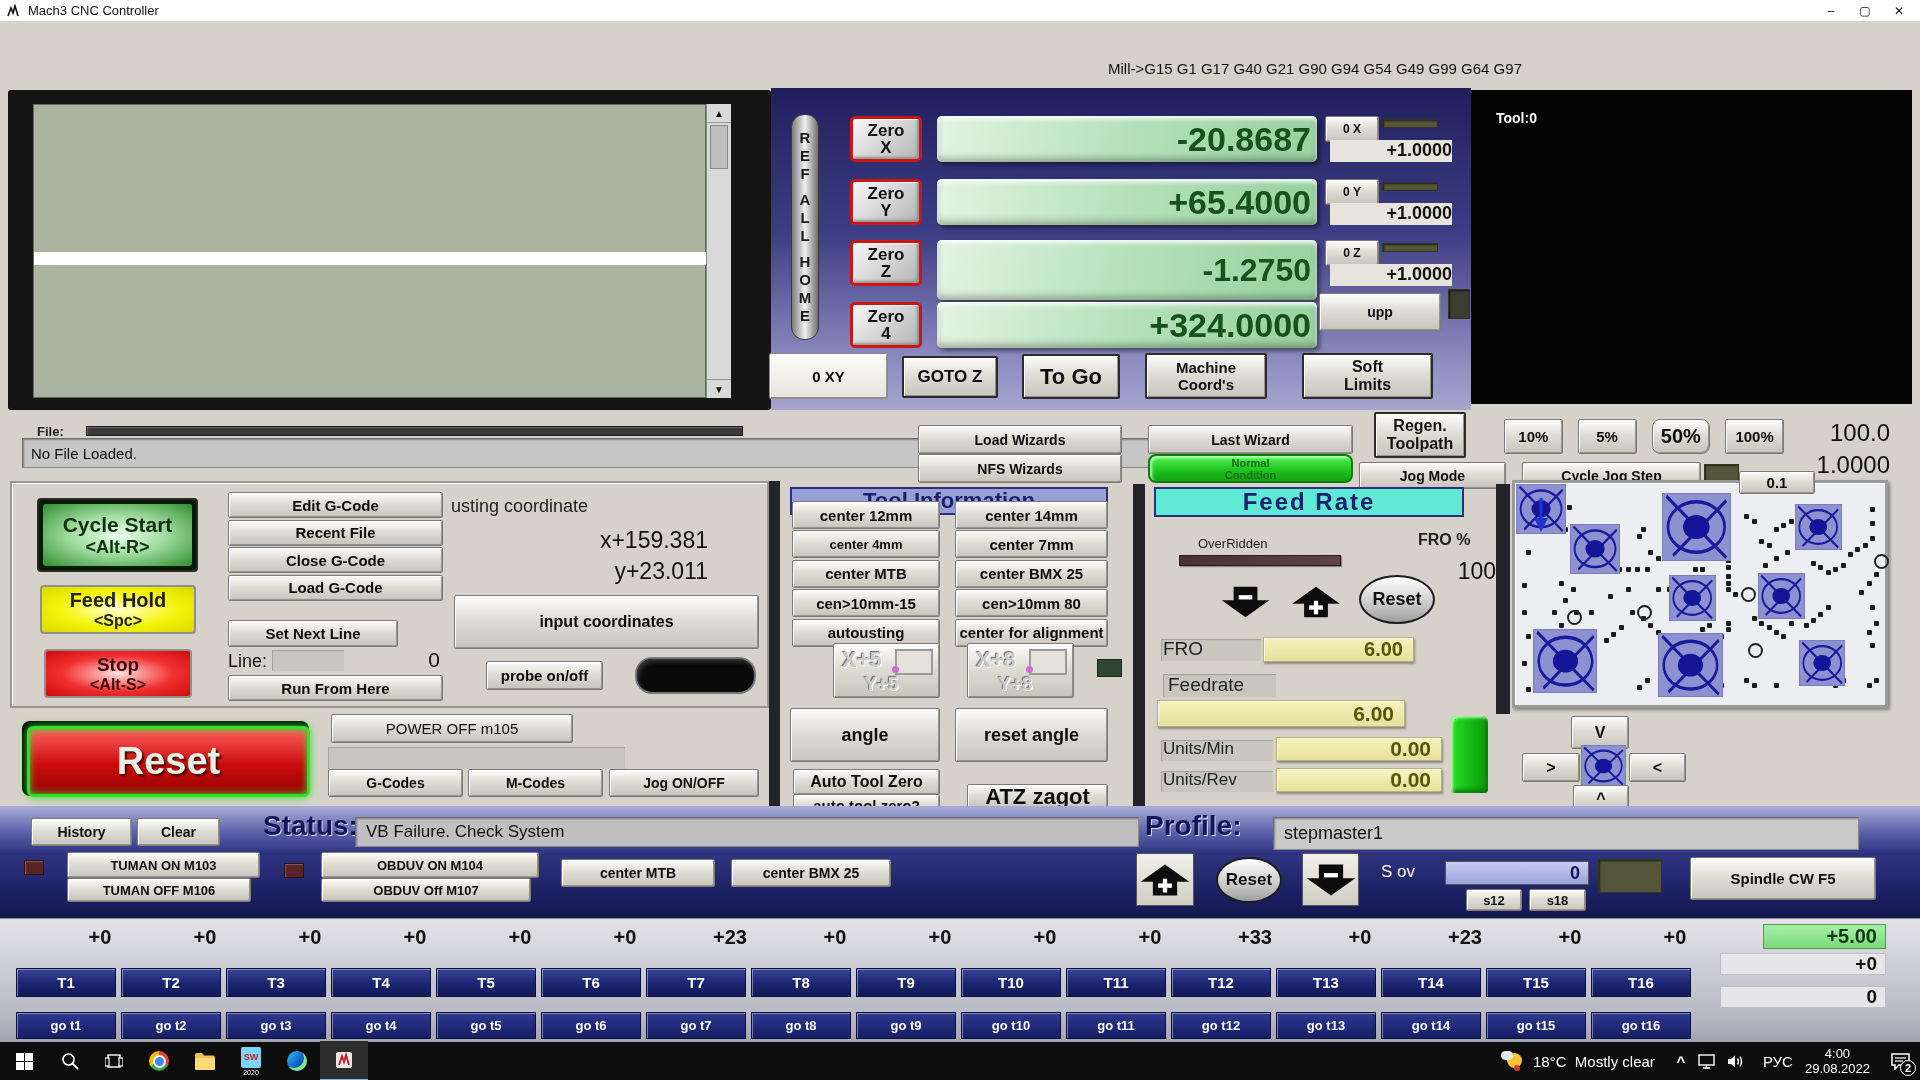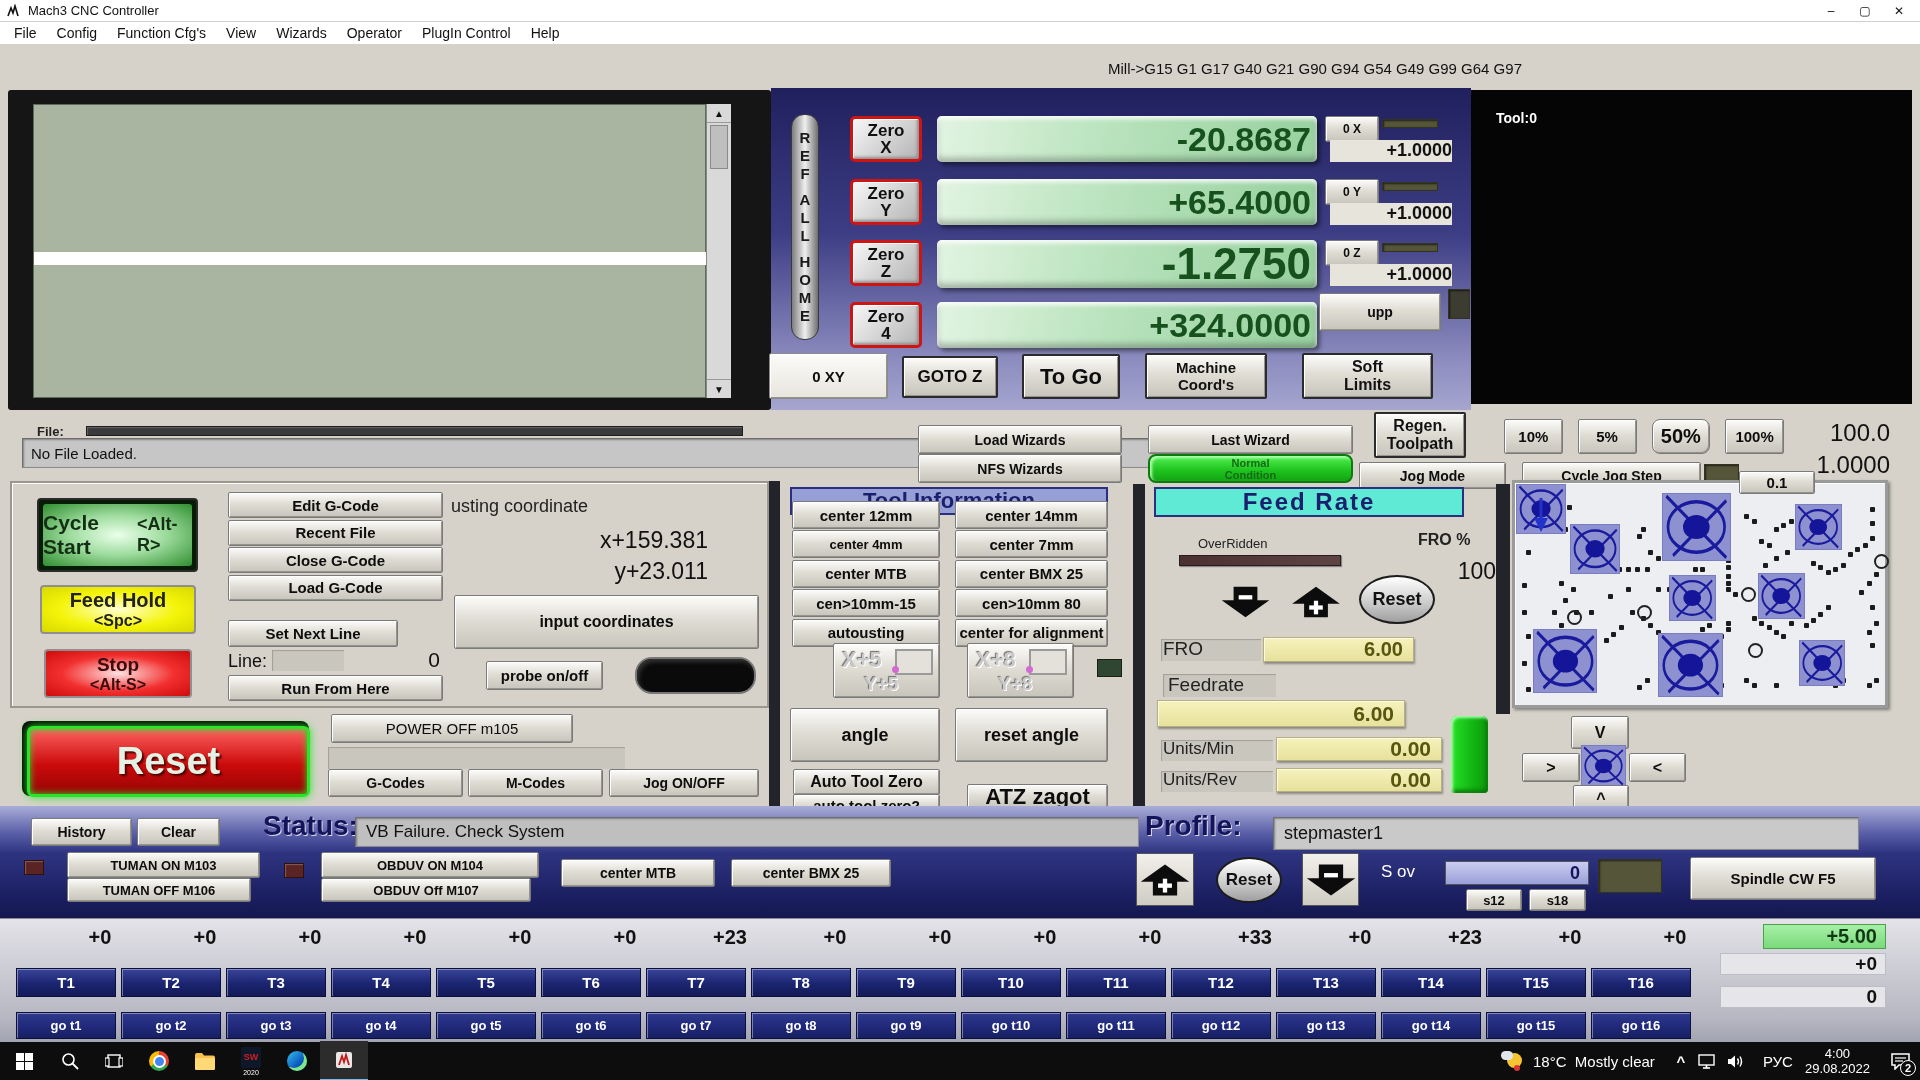--- a/index.html
+++ b/index.html
@@ -54,30 +54,20 @@
           <path d="M2 12 L5 4 L7 9 L9 2 L12 12" stroke="#111" stroke-width="1.6" fill="none"></path>
         </svg>
     </span>
     <span style="margin-left:8px;font-size:13px;color:#111;">Mach3 CNC Controller</span>
     <span style="flex:1"></span>
     <span class="wctl">–</span>
     <span class="wctl">▢</span>
     <span class="wctl" style="margin-right:4px;">✕</span>
   </div>
 
-  <div class="b" style="left:0;top:22px;width:1920px;height:22px;background:#ffffff;display:flex;align-items:center;padding-left:4px;">
-      <span class="mi">File</span>
-      <span class="mi">Config</span>
-      <span class="mi">Function Cfg's</span>
-      <span class="mi">View</span>
-      <span class="mi">Wizards</span>
-      <span class="mi">Operator</span>
-      <span class="mi">PlugIn Control</span>
-      <span class="mi">Help</span>
-    </div>
 
   <div class="b" style="left:1108px;top:56px;width:700px;height:24px;font-size:15px;display:flex;align-items:center;color:#111;">Mill-&gt;G15  G1 G17 G40 G21 G90 G94 G54 G49 G99 G64 G97</div>
 
   <div class="b" style="left:8px;top:90px;width:763px;height:320px;background:#151515;border-radius:3px;"></div>
   <div class="b" style="left:33px;top:104px;width:673px;height:294px;background:#a9b4a1;border:1px solid #5f6a58;">
     <div class="b" style="left:0;top:147px;width:673px;height:13px;background:#ffffff;"></div>
   </div>
   <div class="b scroll" style="left:706px;top:104px;width:25px;height:294px;">
     <div class="fx" style="height:18px;border-bottom:1px solid #999;font-size:10px;">▲</div>
     <div style="margin:2px 3px;height:42px;background:#bfbfbf;border:1px solid #8a8a8a;"></div>
@@ -113,21 +103,21 @@
         <span>Y</span>
       </div>
       <div class="b dro" style="left: 937px; top: 179px; width: 380px; height: 46px; font-size: 34px;">+65.4000</div>
       <div class="b btxt bev" style="left: 1325px; top: 179px; width: 54px; height: 26px; font-size: 12px;">0 Y</div>
       <div class="b" style="left: 1330px; top: 203px; width: 122px; font-size: 18px; font-weight: bold; text-align: right; color: rgb(17, 17, 17); background: rgb(231, 228, 220); height: 22px;">+1.0000</div>
       <div class="b olive" style="left: 1382px; top: 182px; width: 56px; height: 9px;"></div>
       <div class="b zbtn" style="left: 850px; top: 240px; width: 72px; height: 46px; font-size: 17px;">
         <span>Zero</span>
         <span>Z</span>
       </div>
-      <div class="b dro" style="left: 937px; top: 240px; width: 380px; height: 48px; font-size: 44px;">-1.2750</div>
+      <div class="b dro" style="left: 937px; top: 240px; width: 380px; height: 60px; font-size: 32px;">-1.2750</div>
       <div class="b btxt bev" style="left: 1325px; top: 240px; width: 54px; height: 26px; font-size: 12px;">0 Z</div>
       <div class="b" style="left: 1330px; top: 264px; width: 122px; font-size: 18px; font-weight: bold; text-align: right; color: rgb(17, 17, 17); background: rgb(231, 228, 220); height: 22px;">+1.0000</div>
       <div class="b olive" style="left: 1382px; top: 243px; width: 56px; height: 9px;"></div>
       <div class="b zbtn" style="left: 850px; top: 302px; width: 72px; height: 46px; font-size: 17px;">
         <span>Zero</span>
         <span>4</span>
       </div>
       <div class="b dro" style="left: 937px; top: 302px; width: 380px; height: 46px; font-size: 34px;">+324.0000</div>
       <div class="b btxt bev" style="left: 1319px; top: 293px; width: 122px; height: 38px; font-size: 14px;">upp</div>
       <div class="b olive" style="left: 1448px; top: 289px; width: 22px; height: 30px; background: rgb(60, 60, 48);"></div>
@@ -176,21 +166,21 @@
   <div class="b btxt bev" style="left:1522px;top:462px;width:179px;height:27px;font-size:14px;">Cycle Jog Step</div>
   <div class="b olive" style="left:1704px;top:464px;width:35px;height:23px;"></div>
   <div class="b" style="left:1790px;top:451px;width:100px;font-size:24px;text-align:right;color:#111;">1.0000</div>
 
   <div class="b" style="left:10px;top:481px;width:759px;height:227px;border:2px solid #9a978e;box-shadow:inset 1px 1px 0 #fff;"></div>
   <div class="b" style="left:769px;top:481px;width:11px;height:337px;background:#23232a;"></div>
   <div class="b" style="left:1133px;top:484px;width:12px;height:334px;background:#23232a;"></div>
   <div class="b" style="left:1496px;top:484px;width:14px;height:230px;background:#23232a;"></div>
 
   <div class="b" style="left:37px;top:498px;width:161px;height:74px;background:#061c06;border:2px solid #2a2a2a;border-radius:4px;padding:4px;">
-    <div style="width:100%;height:100%;background:radial-gradient(ellipse at center,#eaffea 0%,#9fdc9f 45%,#2f8e2f 100%);border-radius:3px;display:flex;align-items:center;justify-content:center;font-weight:bold;color:#143014;">
+    <div style="width:100%;height:100%;background:radial-gradient(ellipse at center,#eaffea 0%,#9fdc9f 45%,#2f8e2f 100%);border-radius:3px;display:flex;flex-direction:column;align-items:center;justify-content:center;font-weight:bold;color:#143014;">
       <span style="font-size:21px;">Cycle Start</span>
       <span style="font-size:18px;">&lt;Alt-R&gt;</span>
     </div>
   </div>
   <div class="b" style="left:40px;top:585px;width:156px;height:49px;background:radial-gradient(ellipse at center,#ffffd0 0%,#f4f40a 55%,#d8d800 100%);border:2px solid #8f8f8f;border-radius:4px;display:flex;flex-direction:column;align-items:center;justify-content:center;font-weight:bold;color:#222;">
     <span style="font-size:20px;">Feed Hold</span>
     <span style="font-size:16px;">&lt;Spc&gt;</span>
   </div>
   <div class="b" style="left:44px;top:649px;width:148px;height:49px;background:radial-gradient(ellipse at center,#ffe2e2 0%,#f23030 55%,#cf0a0a 100%);border:2px solid #8f8f8f;border-radius:4px;display:flex;flex-direction:column;align-items:center;justify-content:center;font-weight:bold;color:#3c0a0a;">
     <span style="font-size:19px;">Stop</span>
@@ -633,21 +623,21 @@
           <span style="width:9px;height:9px;border-radius:50%;background:#4285f4;border:2px solid #fff;"></span>
         </span>
     </div>
     <div class="fx" style="width:46px;height:38px;">
       <svg width="20" height="17" viewBox="0 0 20 17">
           <path d="M0 2 Q0 0 2 0 L7 0 L9 2.5 L18 2.5 Q20 2.5 20 4.5 L20 15 Q20 17 18 17 L2 17 Q0 17 0 15 Z" fill="#f7c14c"></path>
           <rect x="0" y="5" width="20" height="12" rx="1.6" fill="#ffd975"></rect>
         </svg>
     </div>
     <div class="fx" style="width:46px;height:38px;flex-direction:column;">
-      <span style="background:#0f172a;border-radius:2px;padding:6px 3px;font-weight:bold;font-size:9px;color:#d02020;line-height:9px;">SW</span>
+      <span style="background:#7dd3fc;border-radius:2px;padding:6px 3px;font-weight:bold;font-size:9px;color:#d02020;line-height:9px;">SW</span>
       <span style="font-size:7px;color:#fff;margin-top:1px;">2020</span>
     </div>
     <div class="fx" style="width:46px;height:38px;">
       <span style="width:20px;height:20px;border-radius:50%;background:linear-gradient(135deg,#36c5f0,#0a59c0 60%,#123a8c);box-shadow:inset -3px -3px 0 #7ee787;"></span>
     </div>
     <div class="fx" style="width:48px;height:38px;background:#2c2c2c;border-bottom:2px solid #76b9ed;">
       <svg width="18" height="18" viewBox="0 0 18 18">
           <rect x="1" y="1" width="16" height="16" rx="2" fill="#e8e8e8"></rect>
           <path d="M4 14 L7 5 L9 11 L11 4 L14 14" stroke="#c01818" stroke-width="1.8" fill="none"></path>
         </svg>

